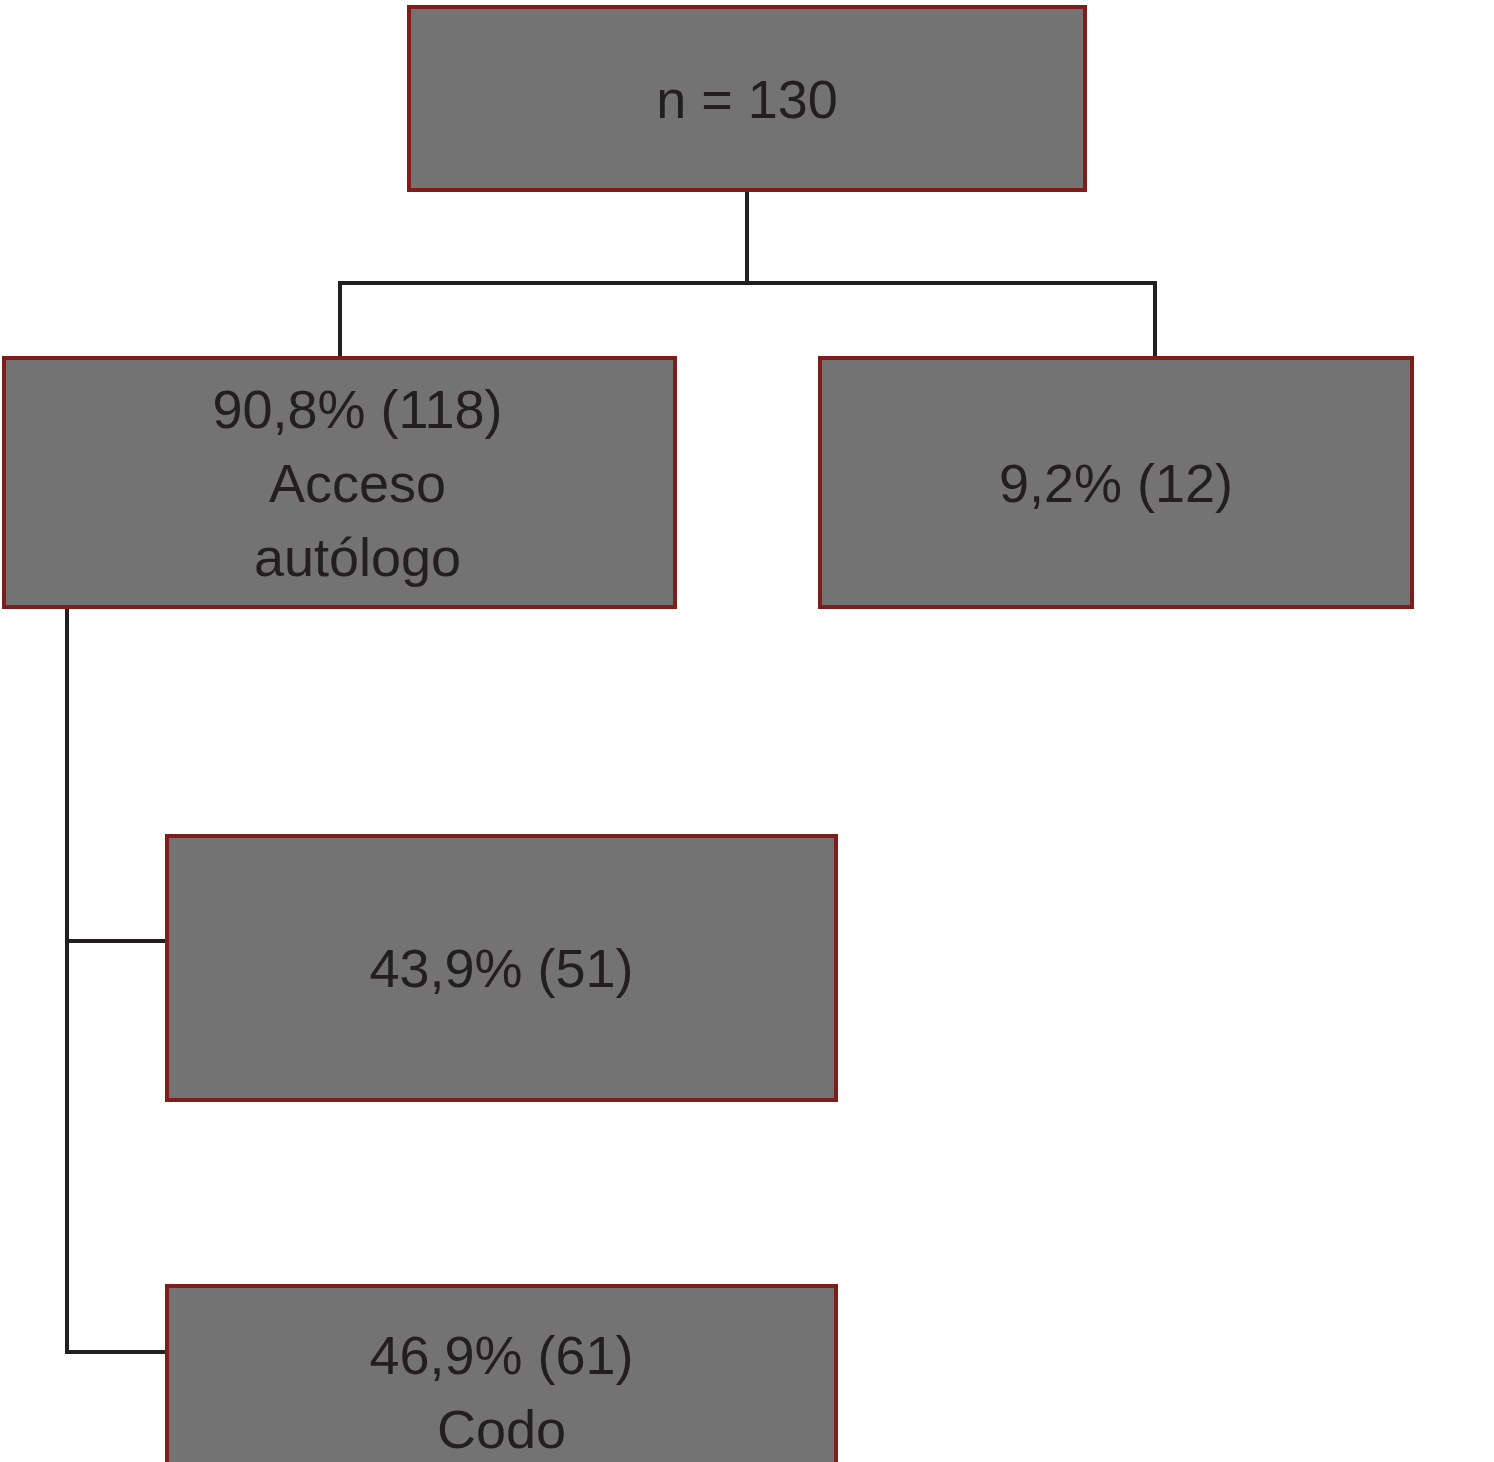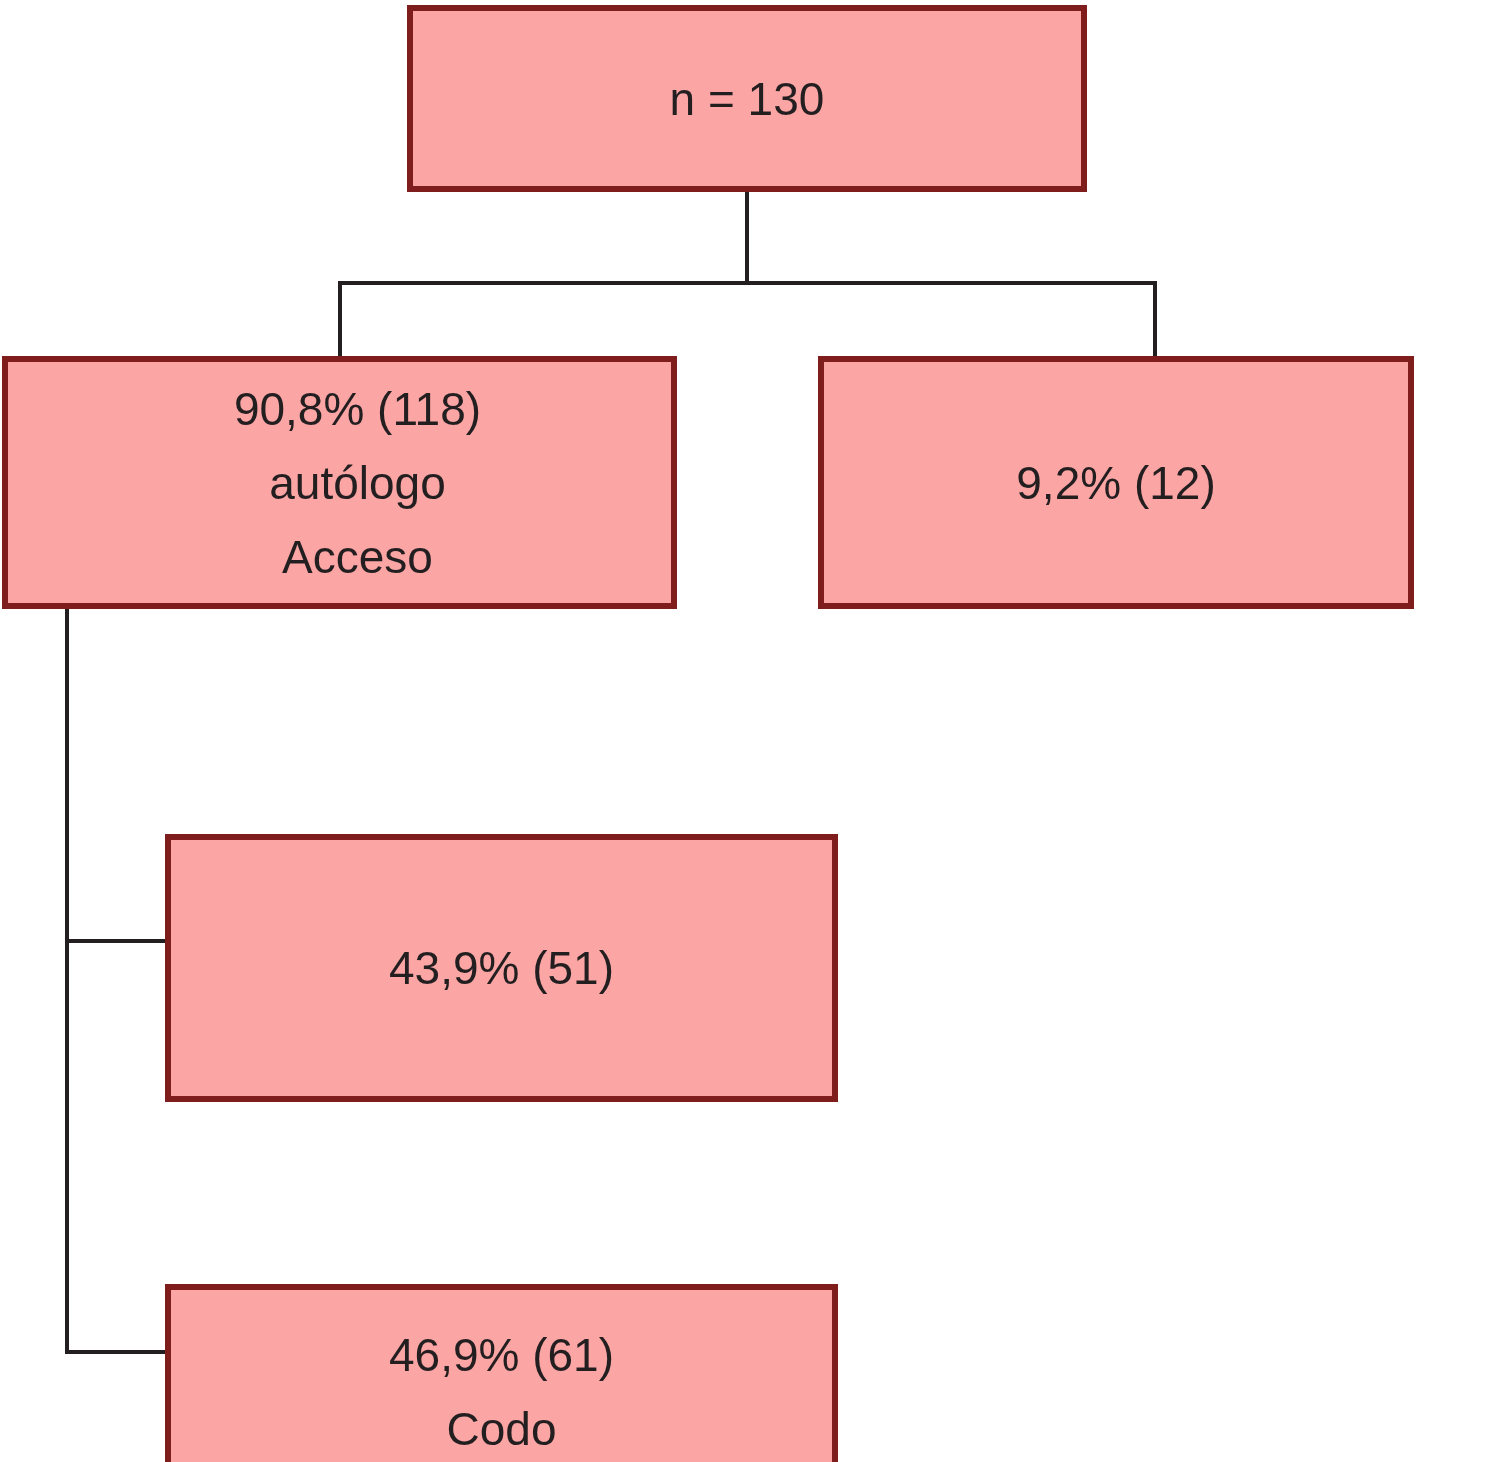--- a/index.html
+++ b/index.html
@@ -11,29 +11,29 @@
     position: relative;
     width: 1494px;
     height: 1462px;
     background: #ffffff;
     font-family: "Liberation Sans", "DejaVu Sans", sans-serif;
     color: #231f20;
     overflow: hidden;
   }
   .box {
     position: absolute;
-    border: 6px solid #7f1d1d;
-    background: #fca5a5;
+    border: 4px solid #7f1d1d;
+    background: #737373;
     box-sizing: border-box;
     display: flex;
     flex-direction: column;
     justify-content: center;
     align-items: center;
     text-align: center;
-    font-size: 46px;
+    font-size: 54px;
     line-height: 74px;
     z-index: 2;
   }
   .box .line { white-space: nowrap; }
   .connector {
     position: absolute;
     background: #231f20;
     z-index: 1;
   }
   
@@ -64,22 +64,22 @@
   <div class="connector" id="conn-trunk"></div>
   <div class="connector" id="conn-branch-radio"></div>
   <div class="connector" id="conn-branch-elbow"></div>
 
   <div class="box" id="node-total">
     <div class="line">n = 130</div>
   </div>
 
   <div class="box" id="node-autologous">
     <div class="line">90,8% (118)</div>
+    <div class="line">Acceso</div>
     <div class="line">autólogo</div>
-    <div class="line">Acceso</div>
   </div>
 
   <div class="box" id="node-prosthesis">
     <div class="line">9,2% (12)</div>
   </div>
 
   <div class="box" id="node-radiocephalic">
     <div class="line">43,9% (51)</div>
   </div>
 

